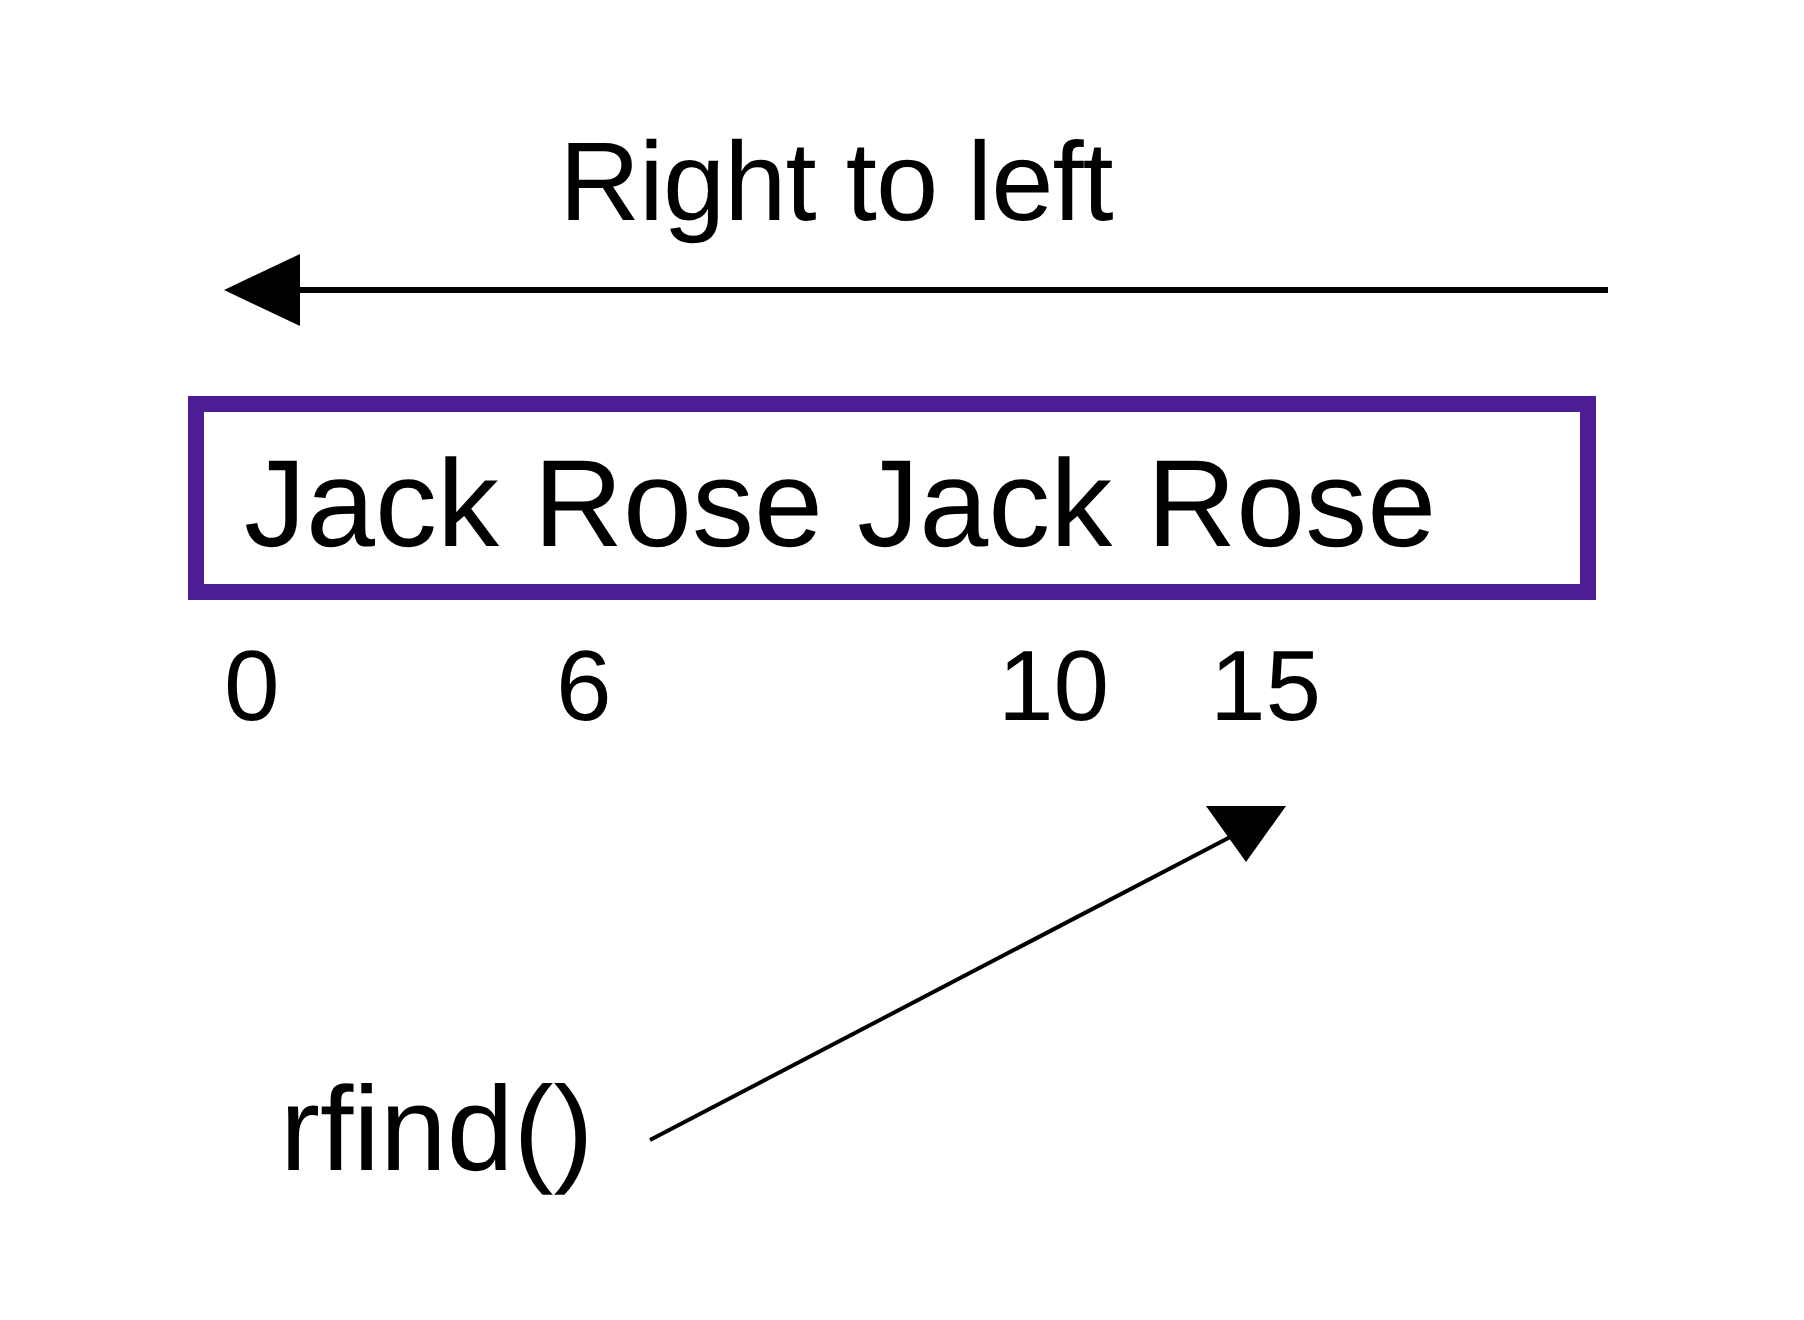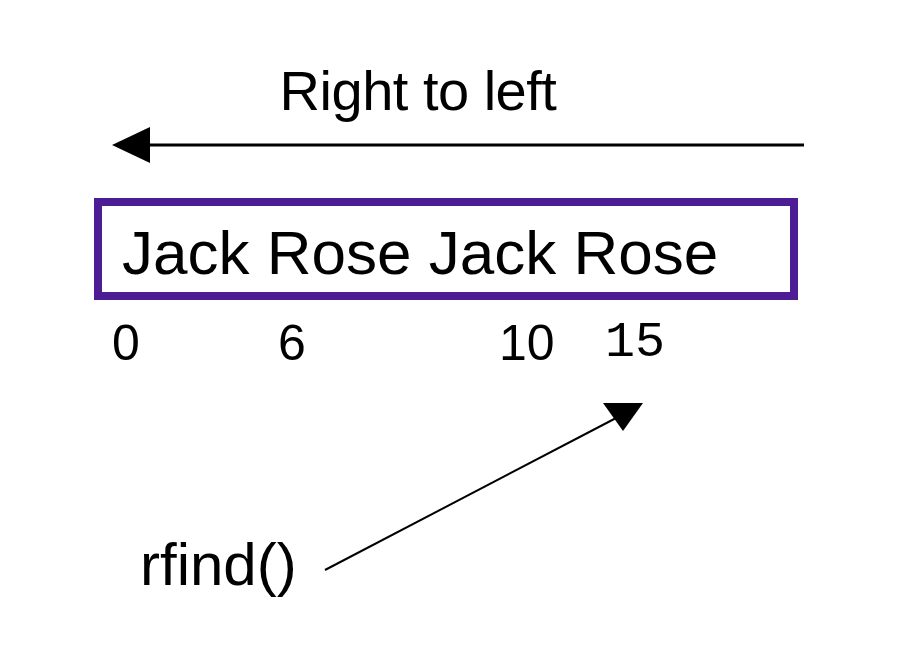--- a/index.html
+++ b/index.html
@@ -66,21 +66,21 @@
   .index-label {
     position: absolute;
     font-size: 50px;
     line-height: 56px;
     white-space: nowrap;
     color: #000000;
   }
   #index-0  { left: 112px; top: 315px; }
   #index-6  { left: 278px; top: 315px; }
   #index-10 { left: 455px; top: 315px; margin-left: 44px; }
-  #index-15 { left: 605px; top: 315px; font-family: Liberation Mono, monospace; }
+  #index-15 { left: 605px; top: 315px; }
 
   
   #callout-arrow {
     position: absolute;
     left: 300px;
     top: 395px;
     width: 350px;
     height: 190px;
   }
   #callout-label {

